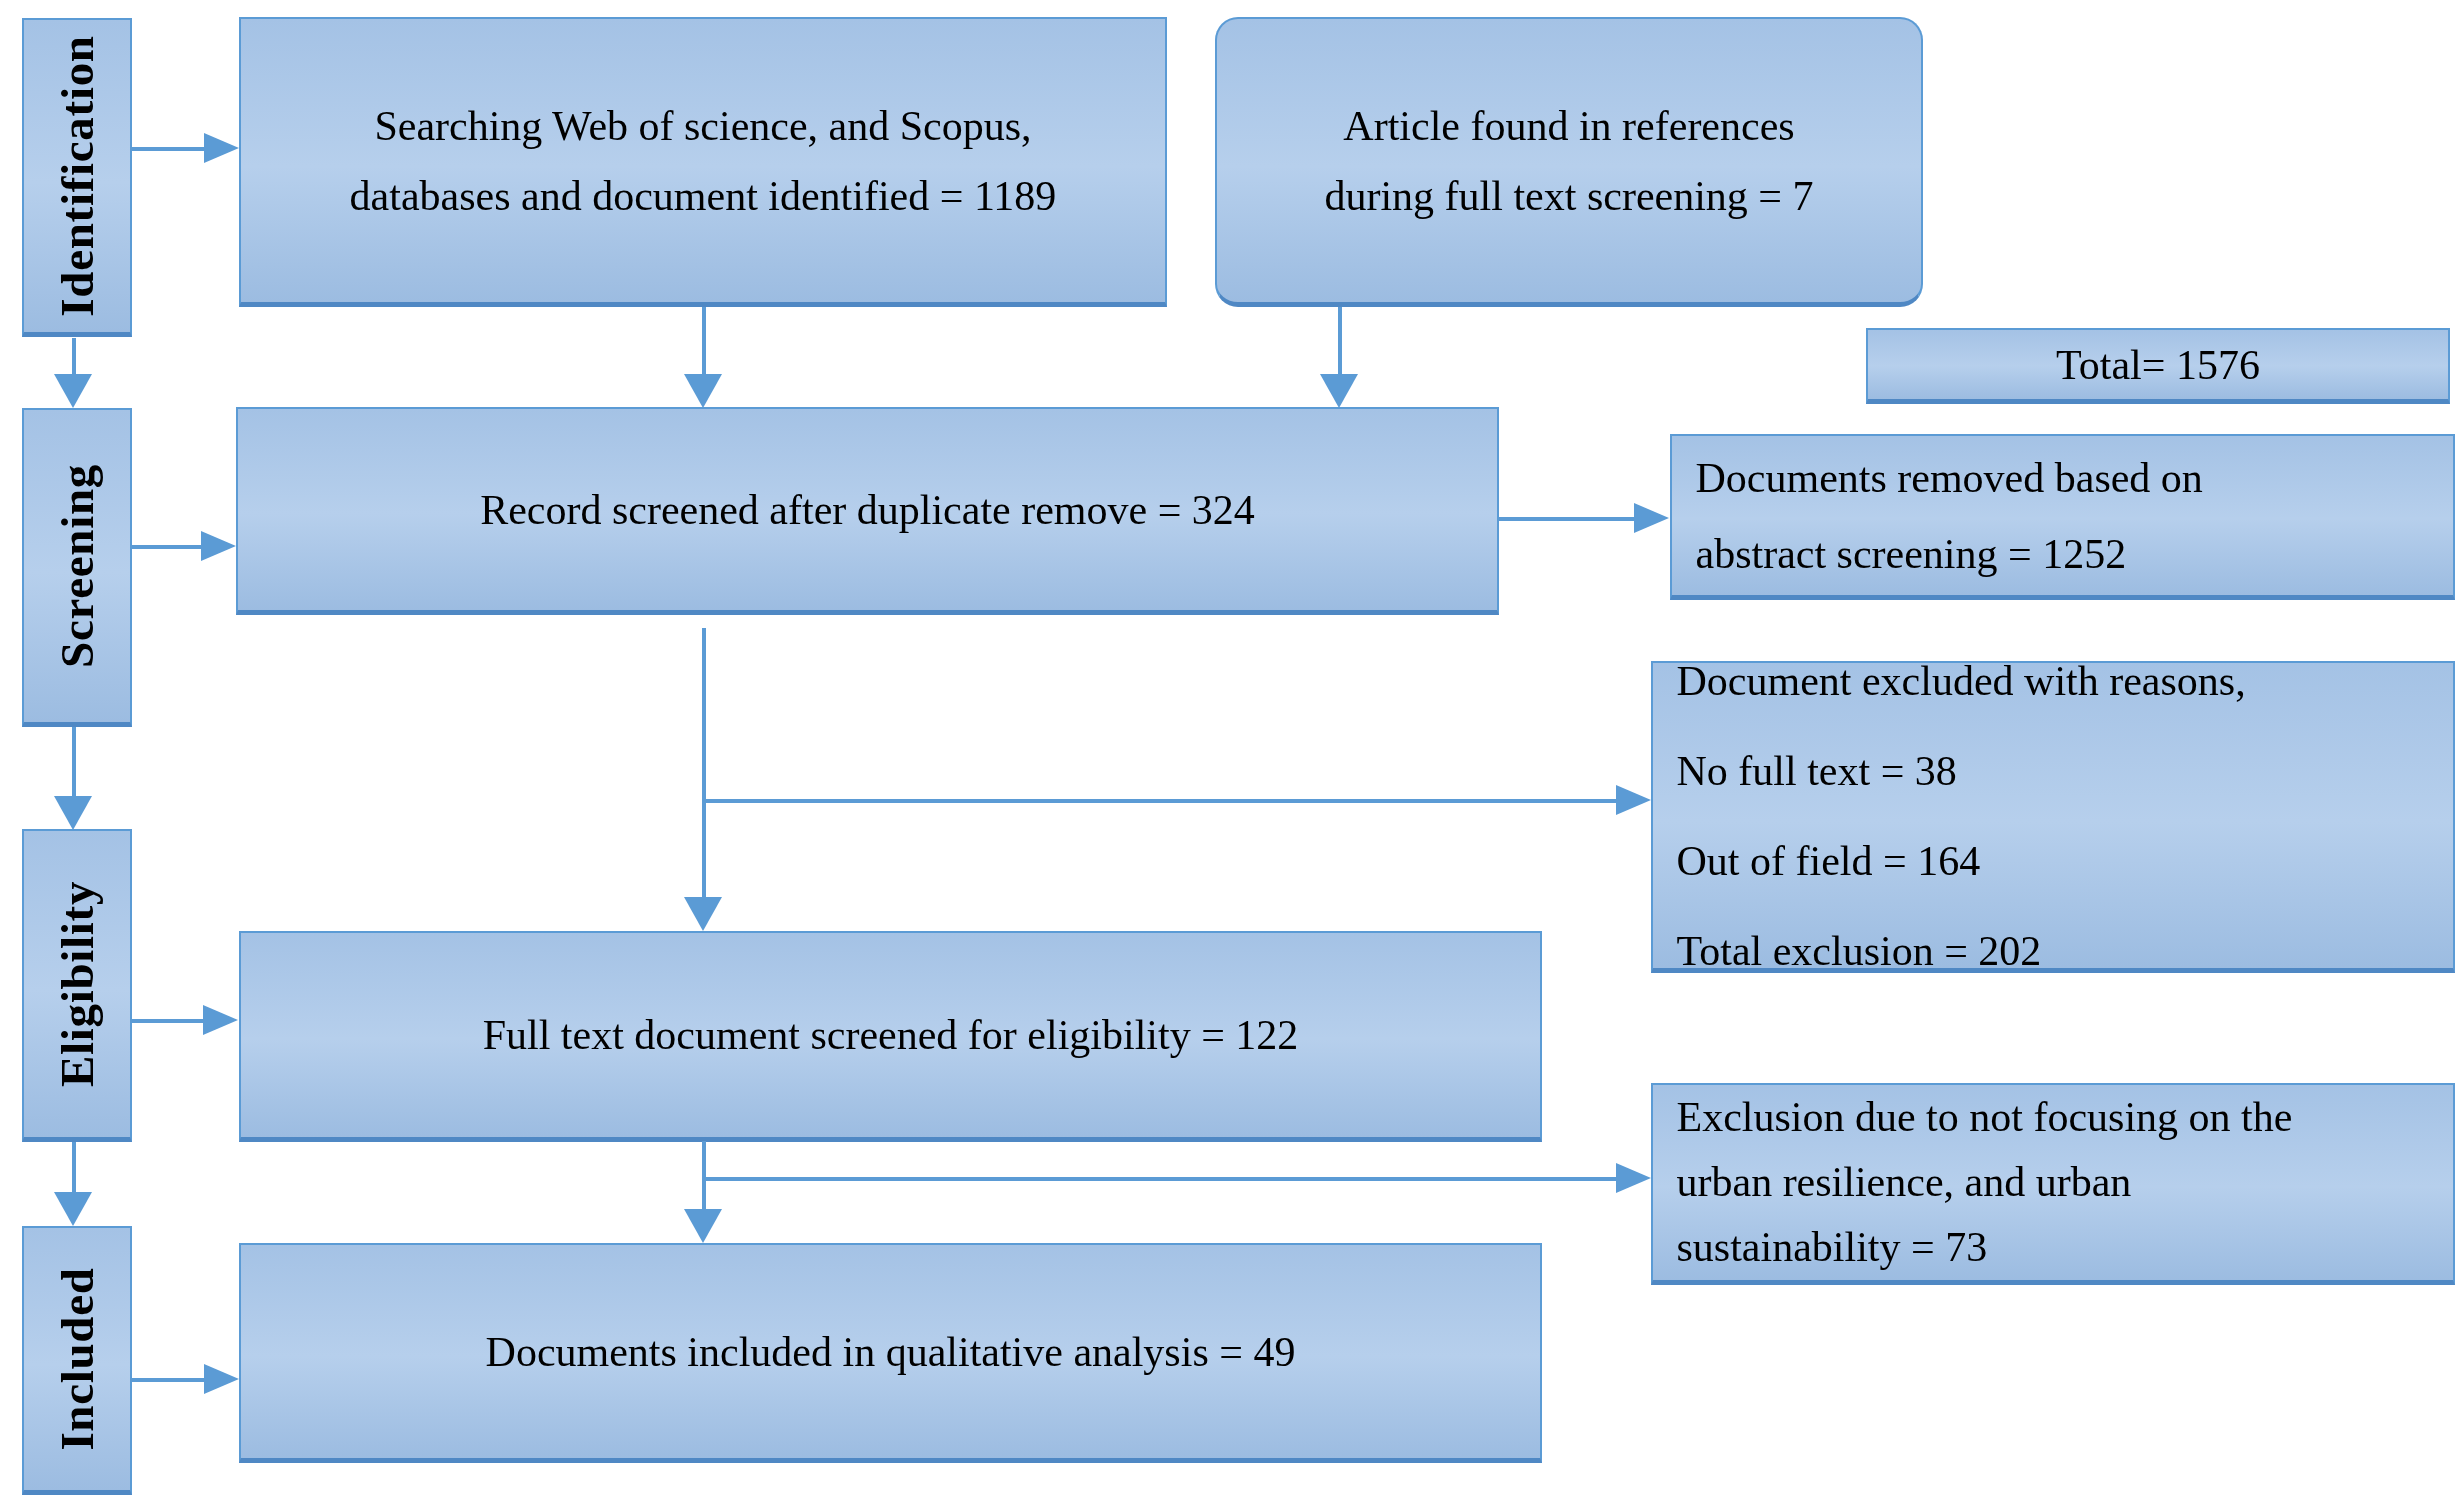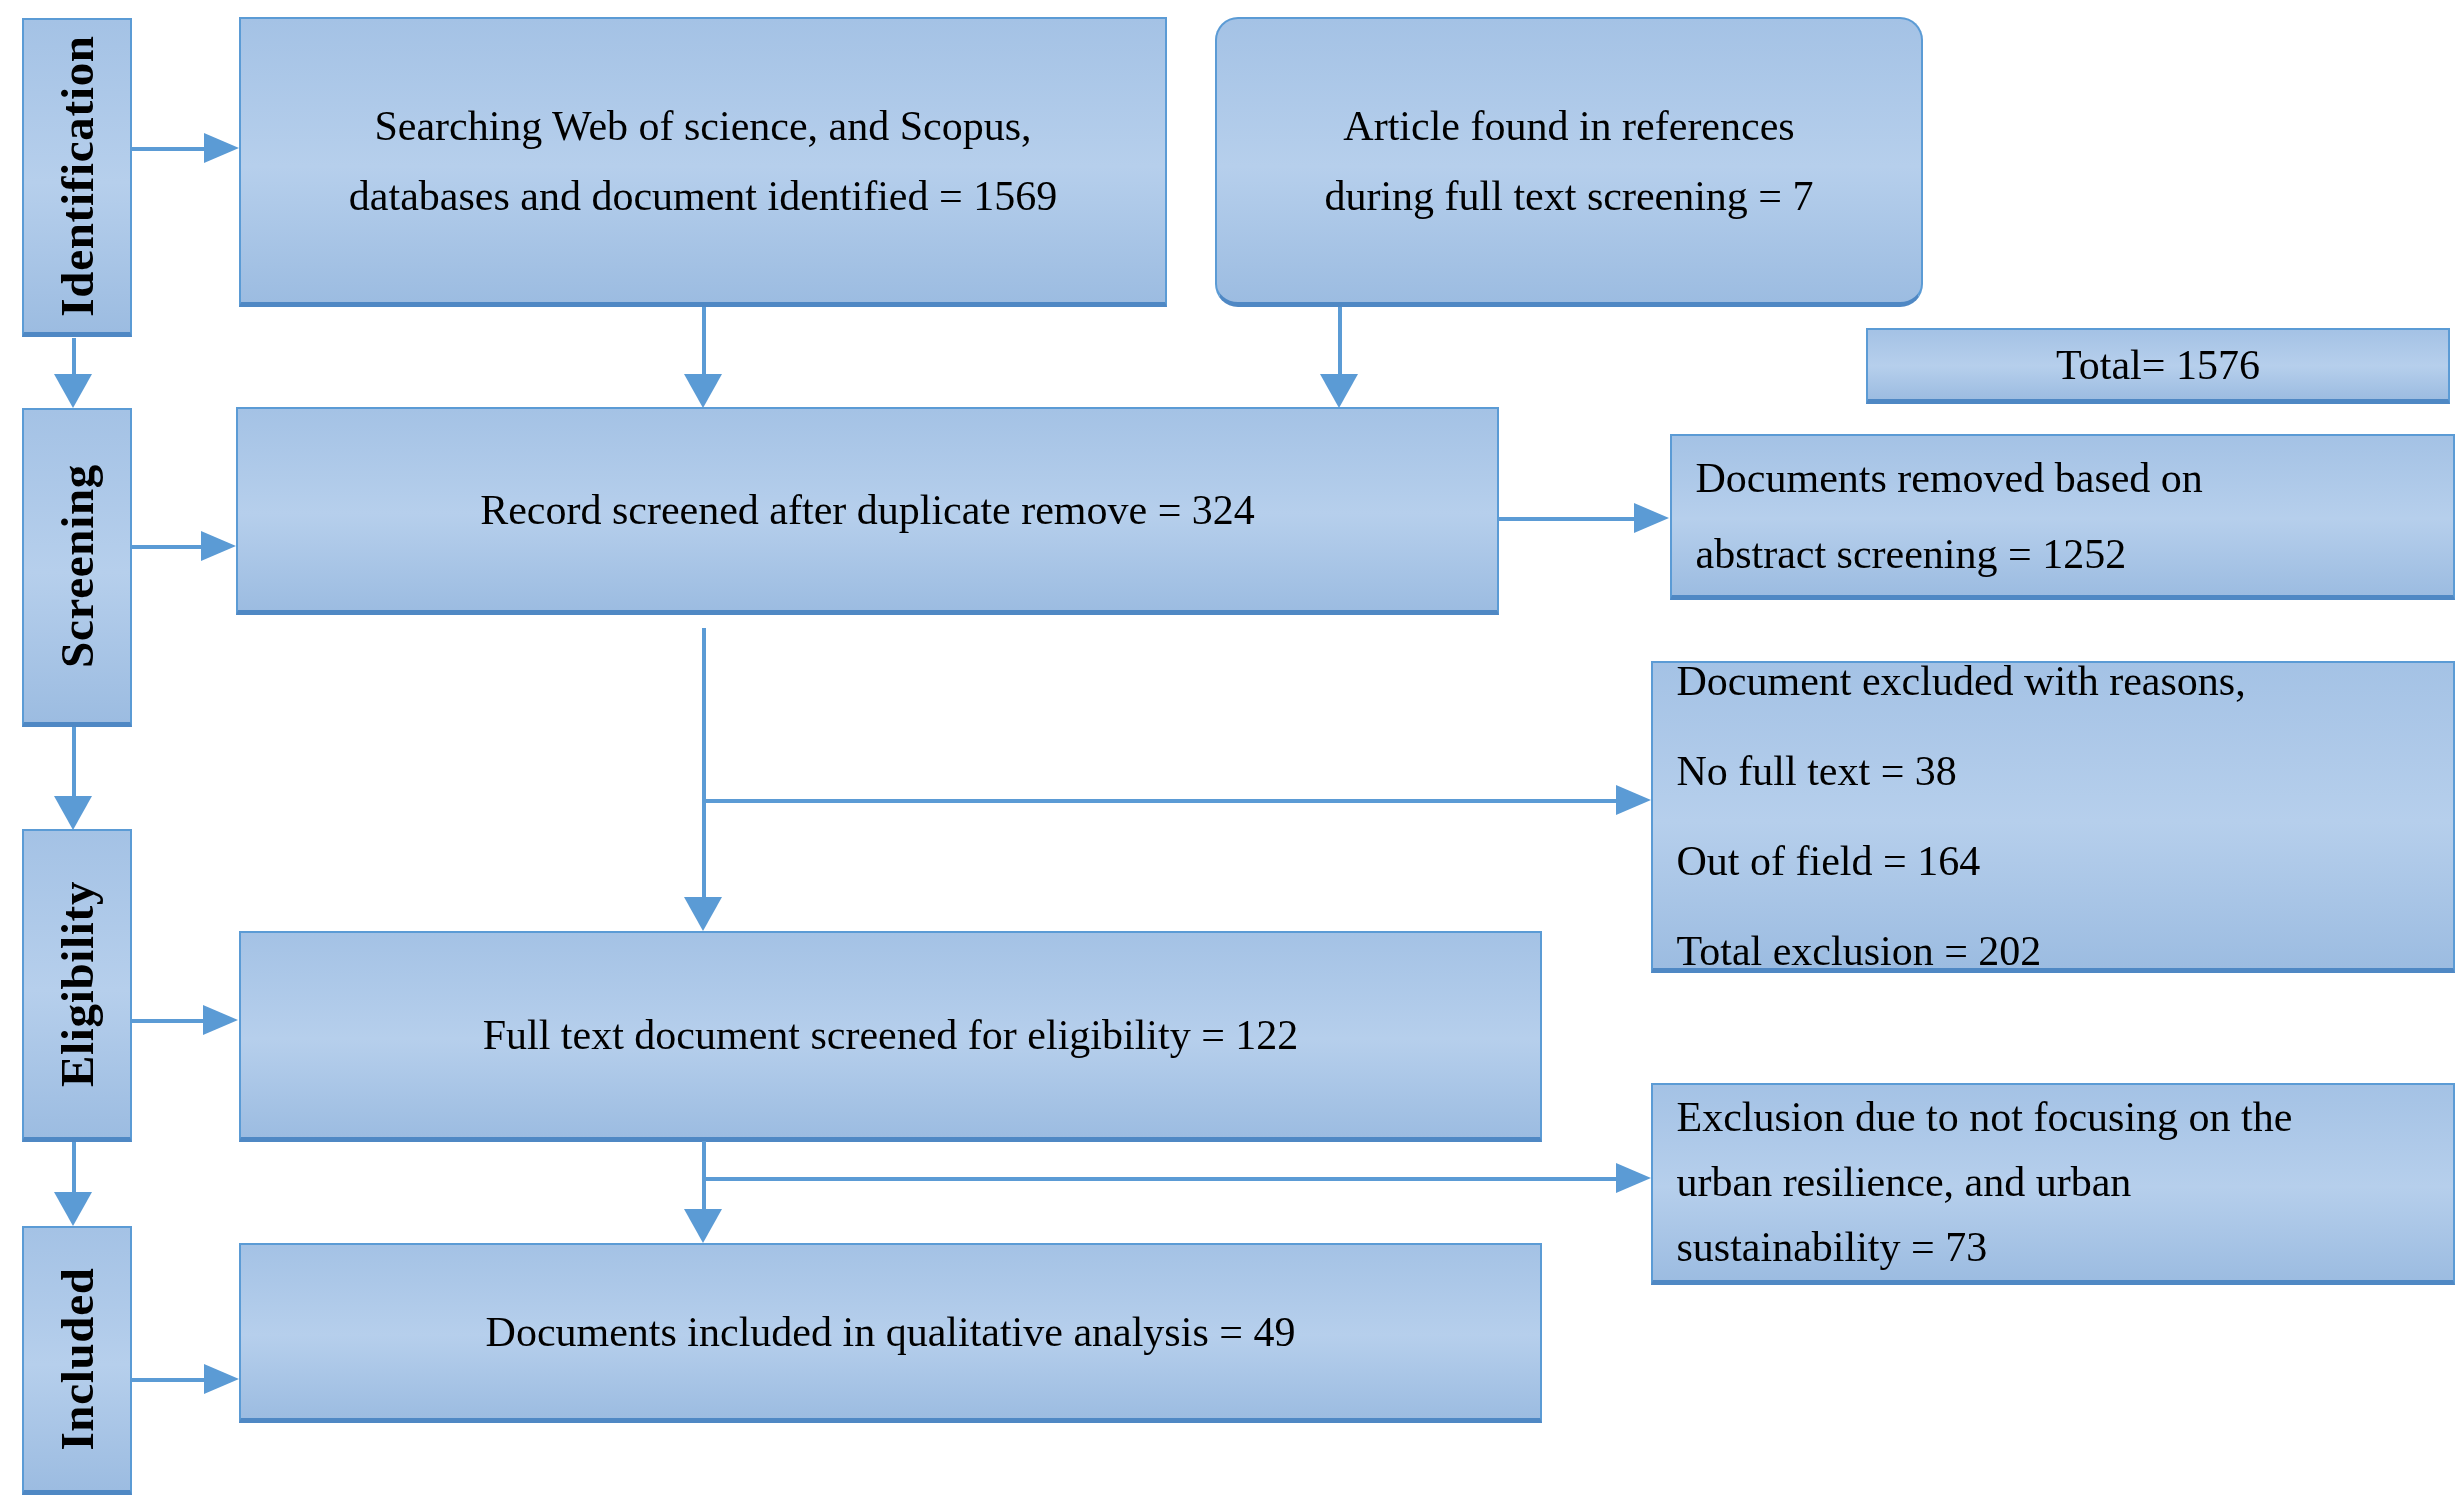--- a/index.html
+++ b/index.html
@@ -53,21 +53,21 @@
   </div>
   <div class="stage" style="top:829px;height:313px;">
     <span>Eligibility</span>
   </div>
   <div class="stage" style="top:1226px;height:269px;">
     <span>Included</span>
   </div>
 
   <div class="box center" style="left:239px;top:17px;width:928px;height:290px;">
     <div class="txt">Searching Web of science, and Scopus,</div>
-    <div class="txt">databases and document identified = 1569</div>
+    <div class="txt">databases and document identified = 1189</div>
   </div>
 
   <div class="box center" style="left:1215px;top:17px;width:708px;height:290px;border-radius:23px;">
     <div class="txt">Article found in references</div>
     <div class="txt">during full text screening = 7</div>
   </div>
 
   <div class="box center" style="left:1866px;top:328px;width:584px;height:76px;">
     <div class="txt" style="line-height:44px;">Total= 1576</div>
   </div>
@@ -91,21 +91,21 @@
   <div class="box center" style="left:239px;top:931px;width:1303px;height:211px;">
     <div class="txt">Full text document screened for eligibility = 122</div>
   </div>
 
   <div class="box left" style="left:1651px;top:1083px;width:804px;height:202px;padding-left:23.5px;">
     <div class="txt" style="line-height:65px;">Exclusion due to not focusing on the</div>
     <div class="txt" style="line-height:65px;">urban resilience, and urban</div>
     <div class="txt" style="line-height:65px;">sustainability = 73</div>
   </div>
 
-  <div class="box center" style="left:239px;top:1243px;width:1303px;height:180px;">
+  <div class="box center" style="left:239px;top:1243px;width:1303px;height:220px;">
     <div class="txt">Documents included in qualitative analysis = 49</div>
   </div>
 
   <div class="vline" style="left:72px;top:338px;height:38px;"></div>
   <div class="ah-down" style="left:54px;top:374px;"></div>
 
   <div class="vline" style="left:72px;top:727px;height:70px;"></div>
   <div class="ah-down" style="left:54px;top:796px;"></div>
 
   <div class="vline" style="left:72px;top:1142px;height:51px;"></div>

